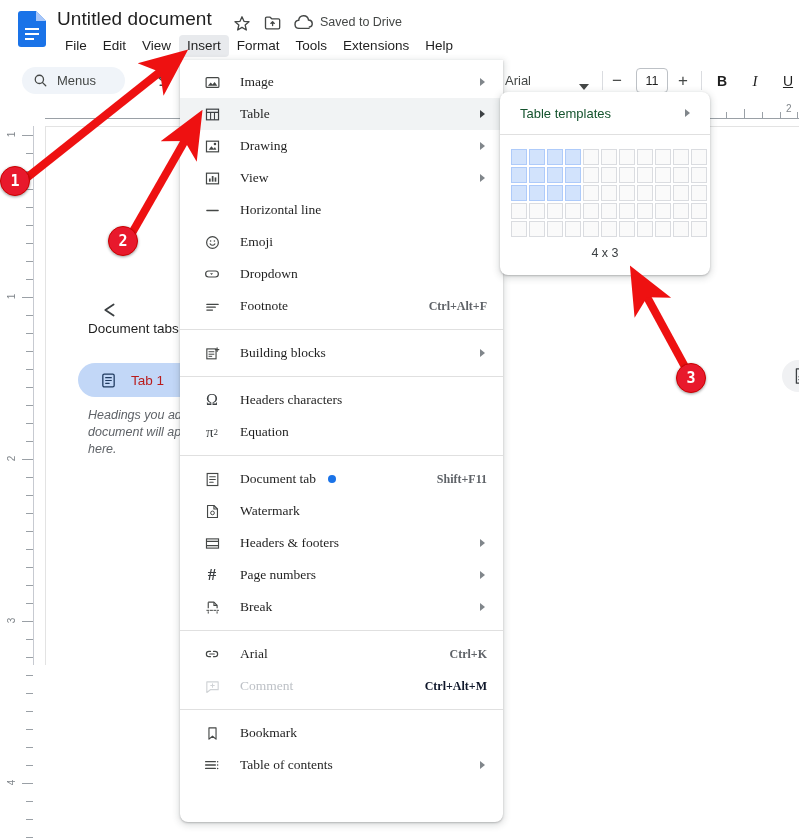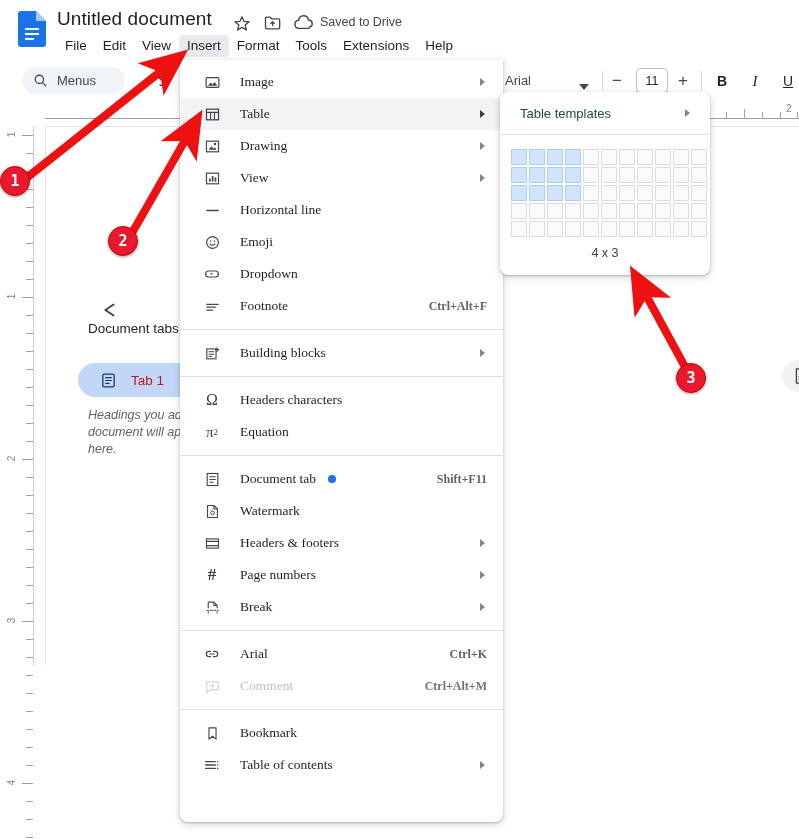--- a/index.html
+++ b/index.html
@@ -154,21 +154,21 @@
     align-items:center; justify-content:center; color:#444746;
   }
   .mrow .mlabel {
     font-size:13.5px; color:#1f1f1f; margin-left:18px; white-space:nowrap;
   }
   .mrow.disabled .mlabel { color:#bdc1c6; }
   .mrow .maccel {
     position:absolute; right:16px; font-size:12px; color:#5f6368;
     font-weight:bold; white-space:nowrap;
   }
-  .mrow.disabled .maccel { color:#737373; }
+  .mrow.disabled .maccel { color:#0f172a; }
   .mrow .marrow {
     position:absolute; right:18px; width:0; height:0;
     border-left:5px solid #80868b; border-top:4px solid transparent; border-bottom:4px solid transparent;
   }
   .mrow.hl .marrow { border-left-color:#3c4043; }
   .mrow .bluedot {
     width:8px; height:8px; border-radius:50%; background:#1a73e8; margin-left:12px; flex:0 0 auto;
   }
   .mdiv { height:1px; background:#e0e0e0; margin:7px 0; }
 

